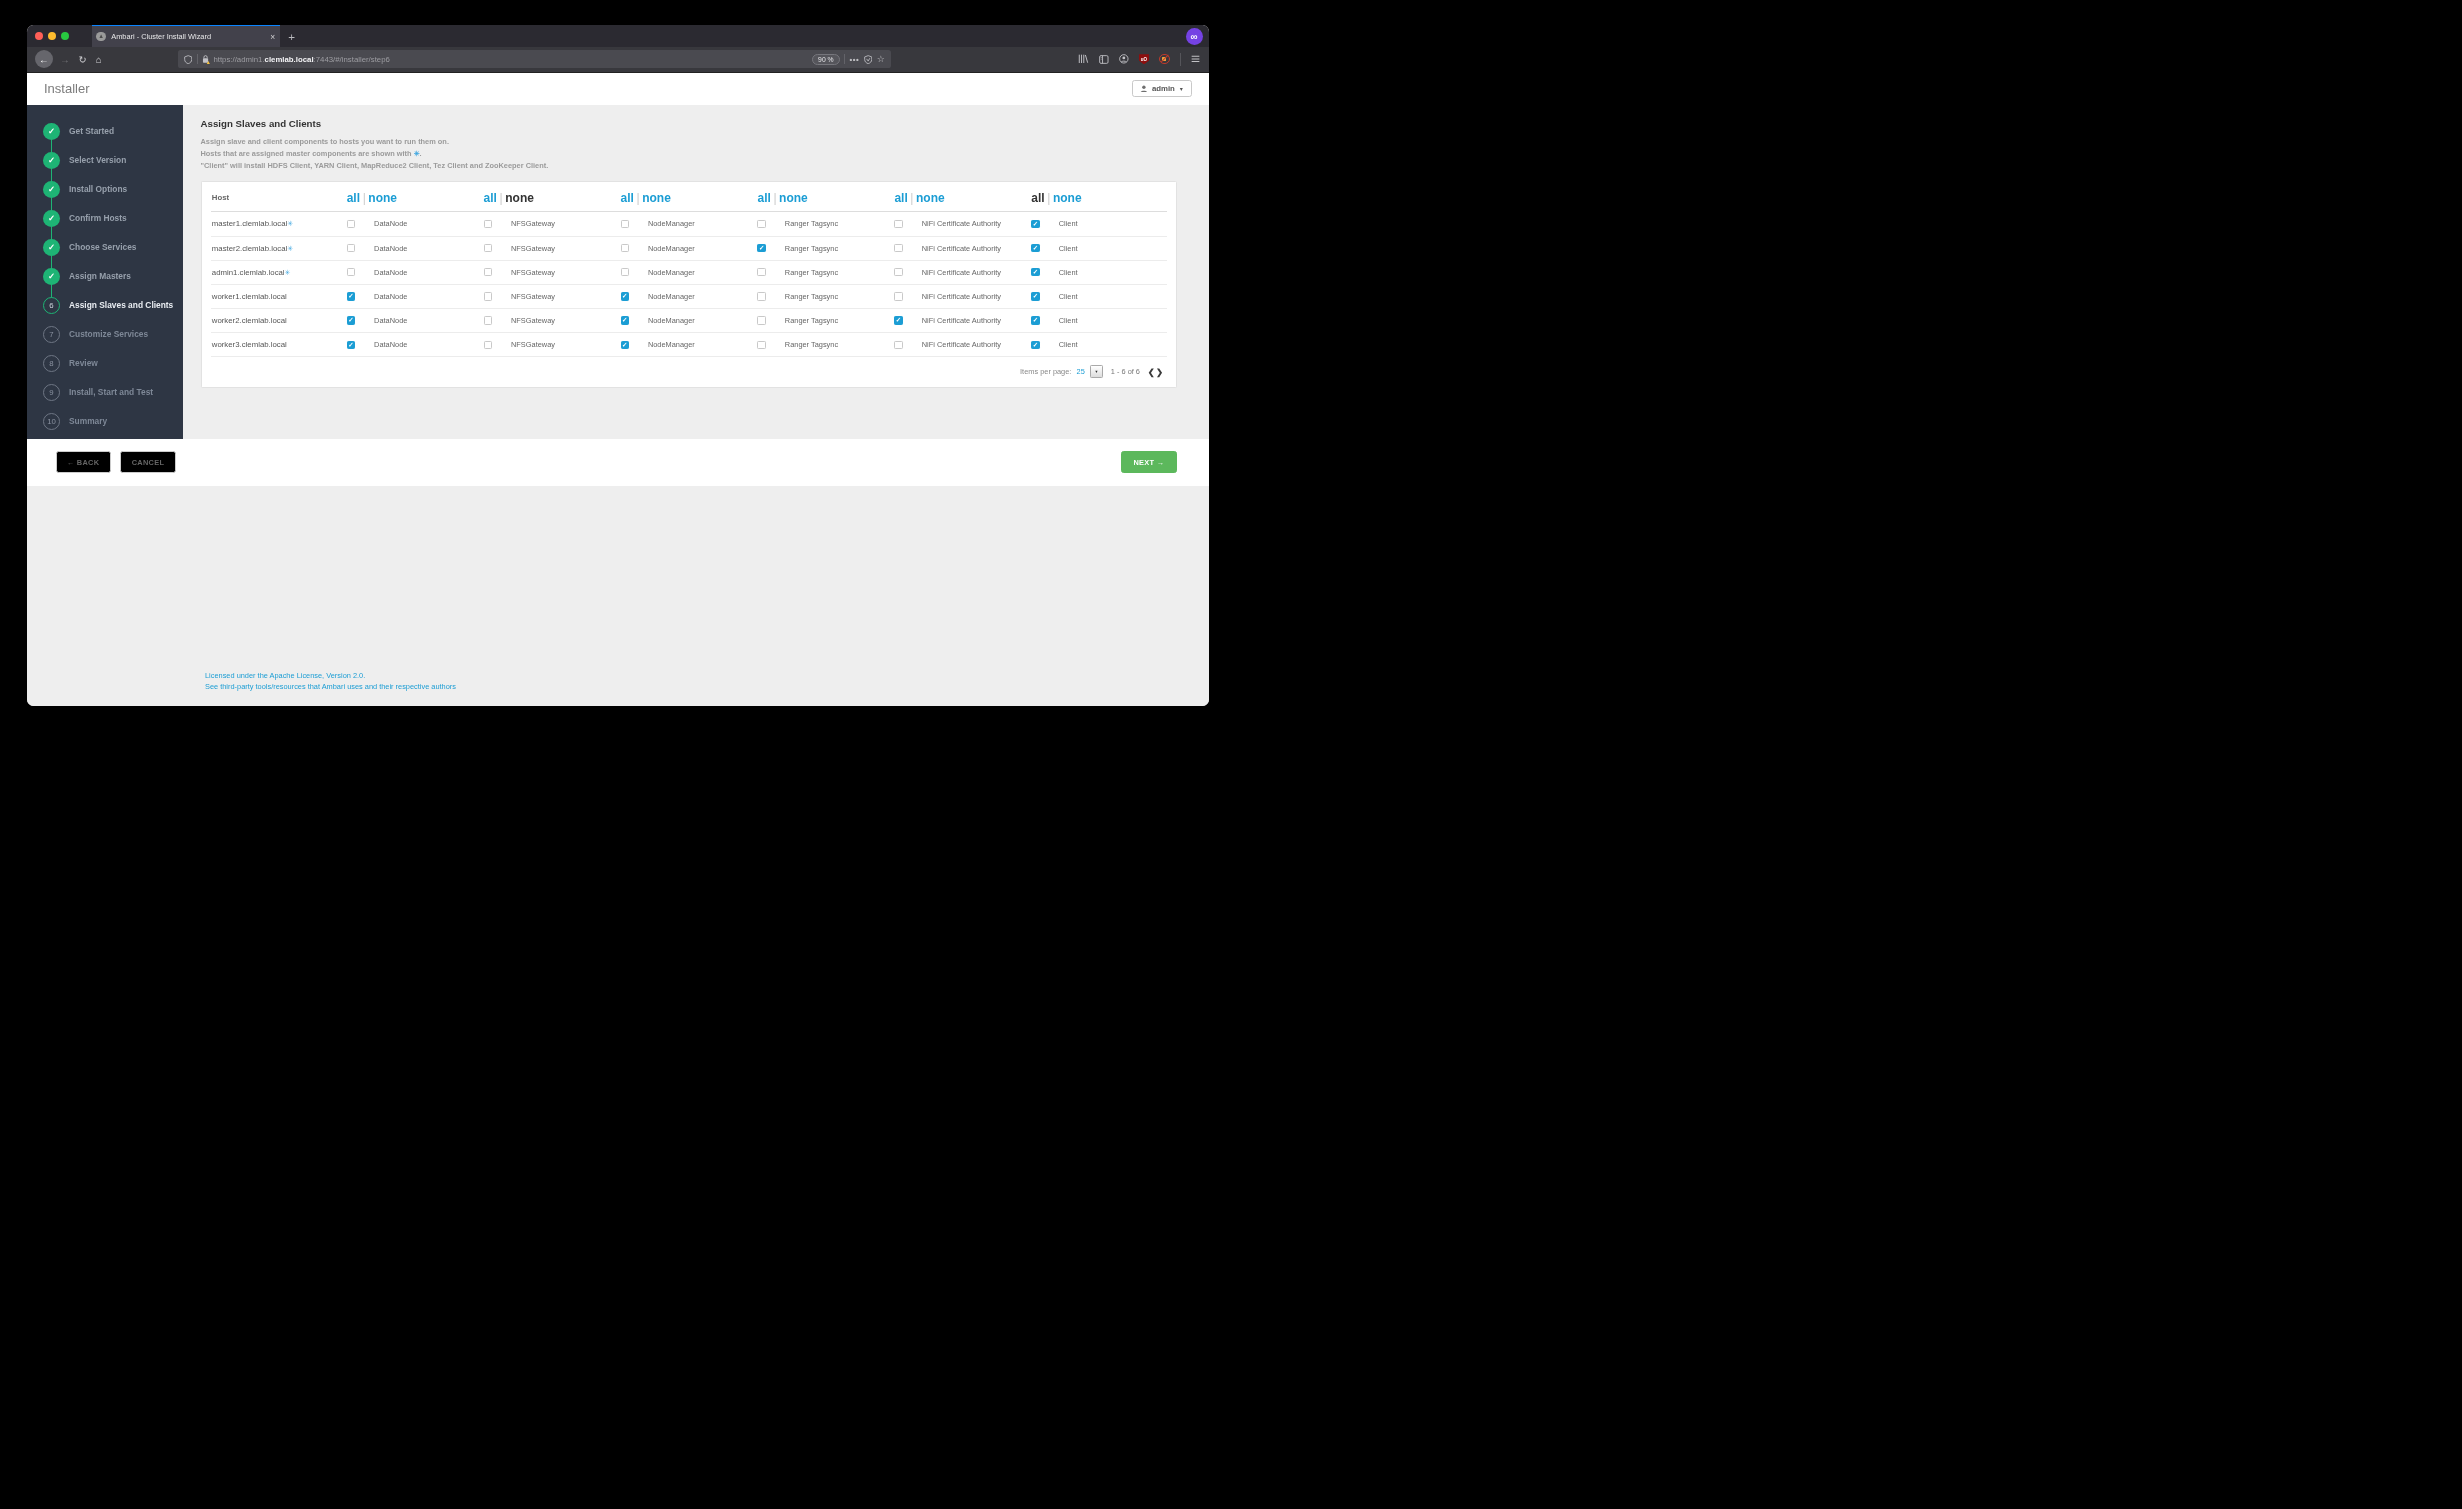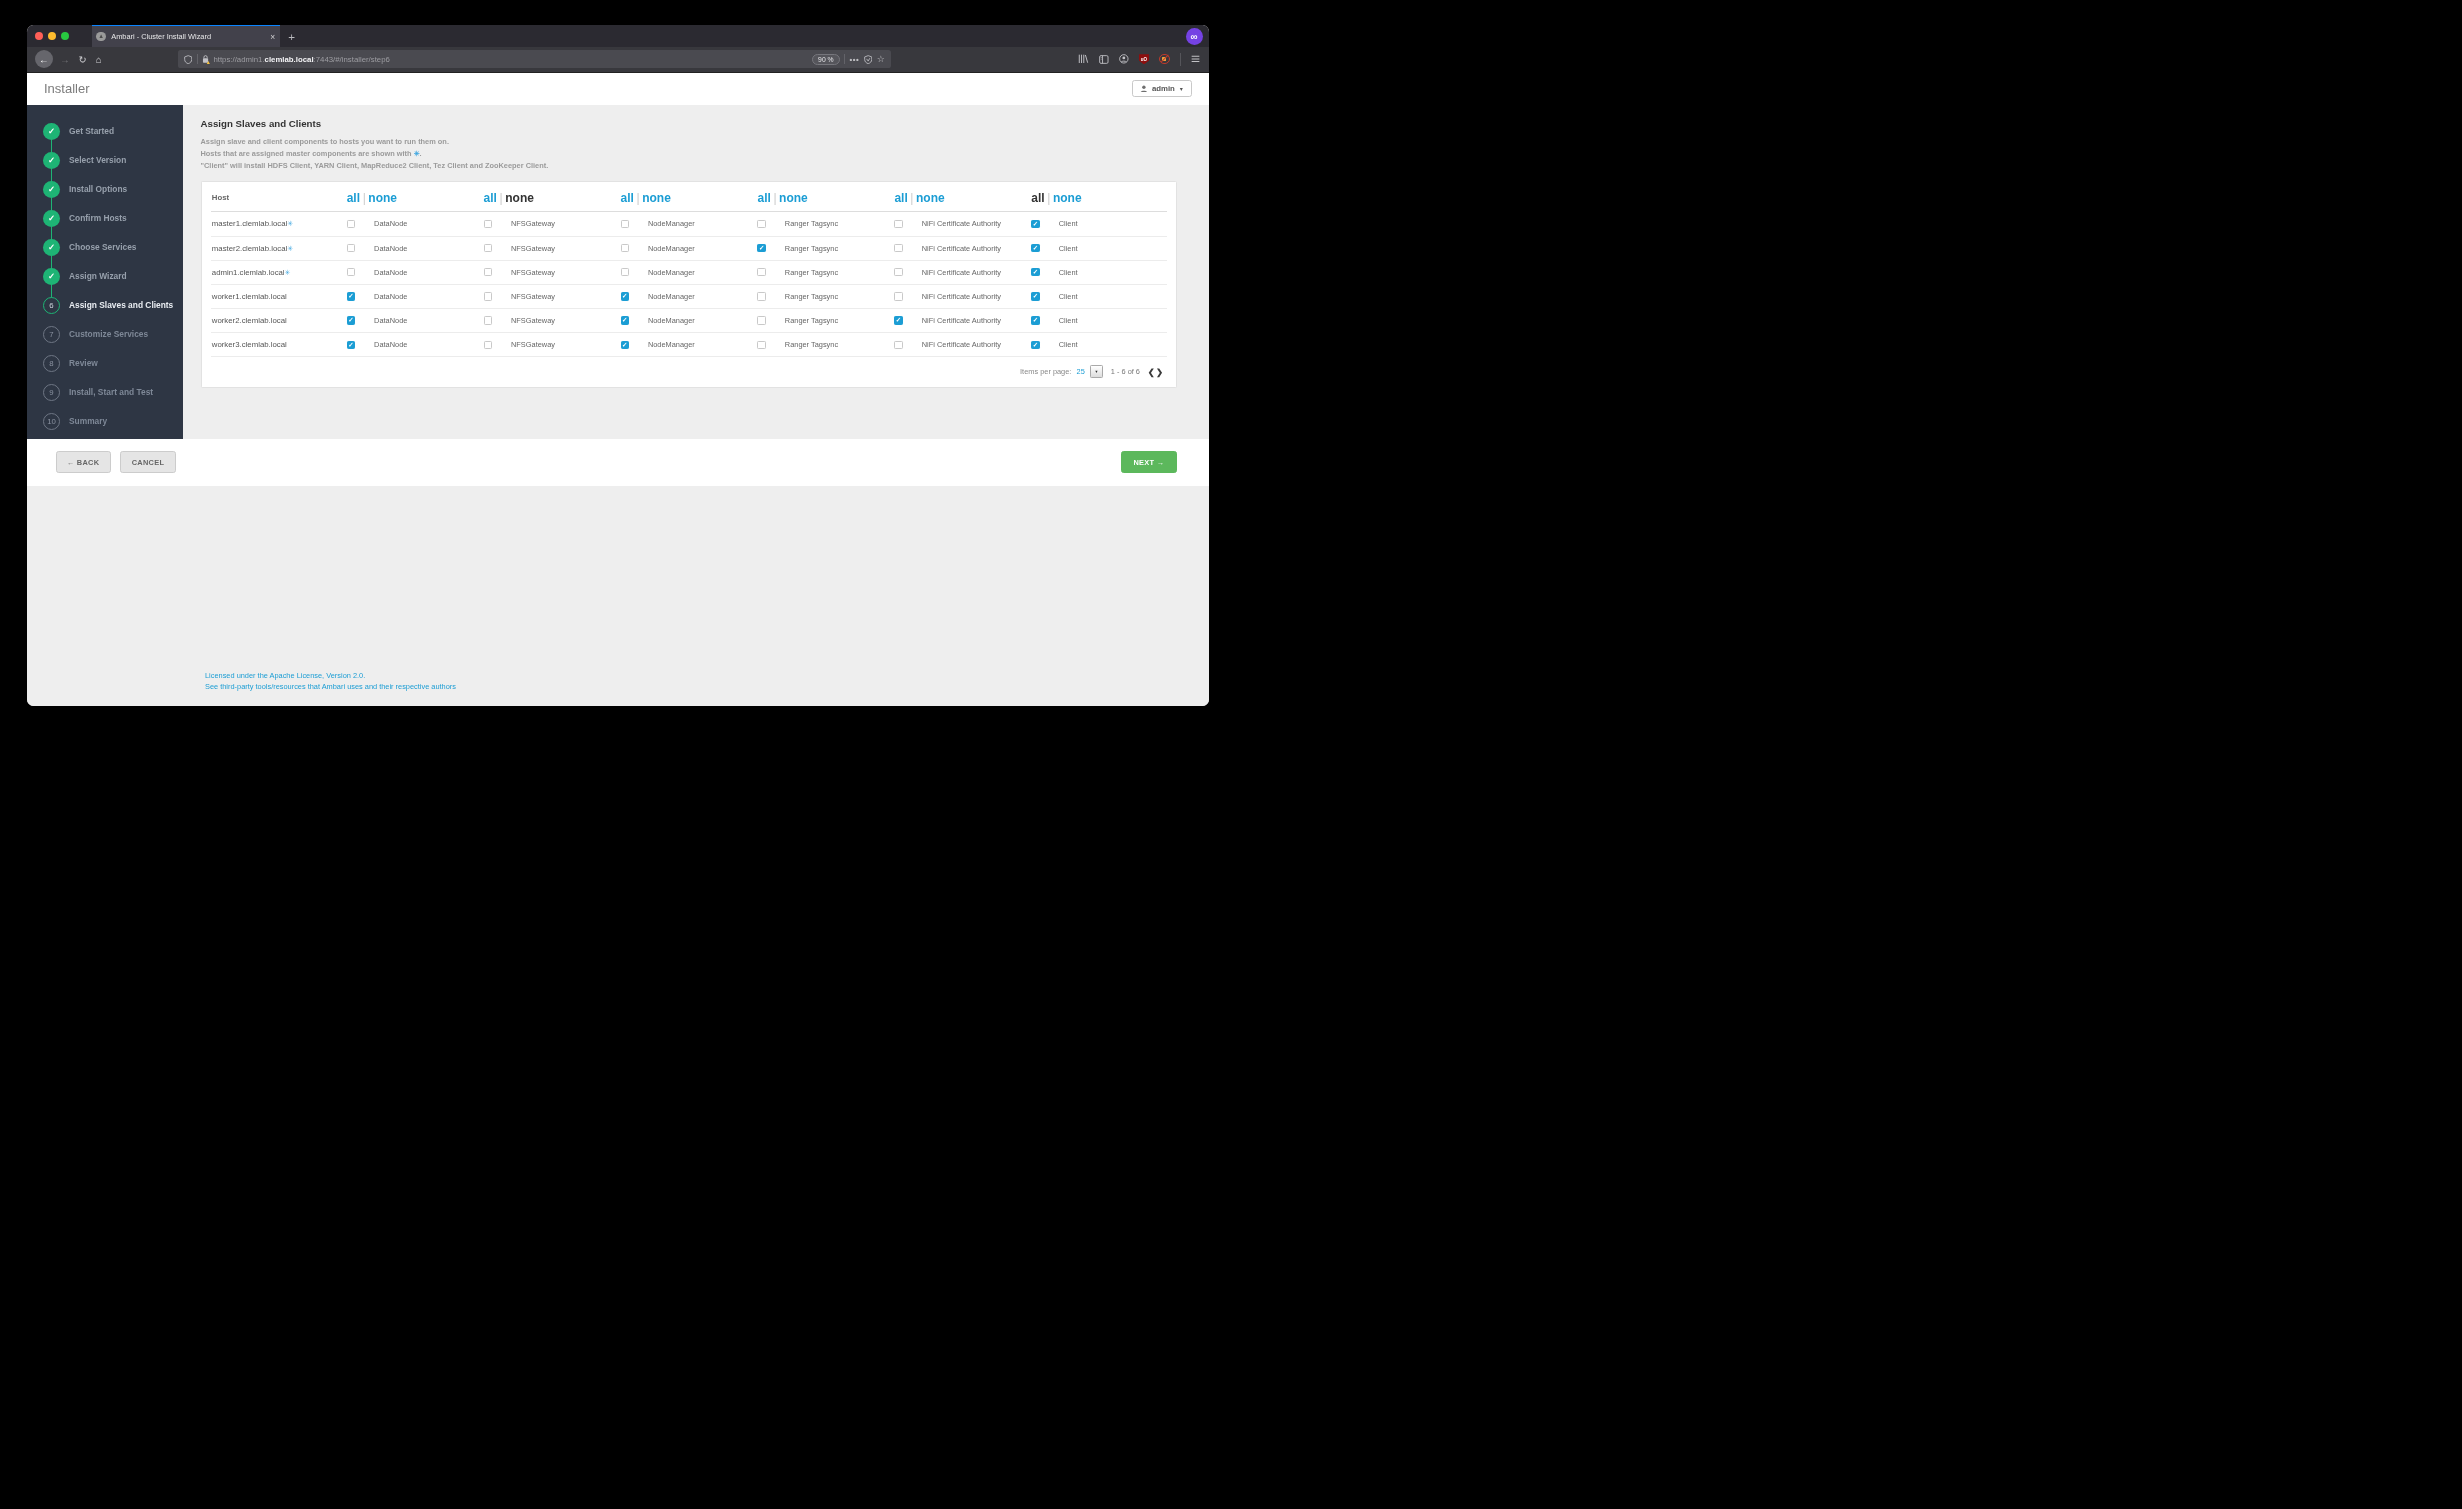--- a/index.html
+++ b/index.html
@@ -82,21 +82,21 @@
   .host-cell{white-space:nowrap;}
 
   .pagination{display:flex;align-items:center;justify-content:flex-end;gap:5.2px;padding:7.8px 2.6px 2.6px 0;font-size:7.4px;color:#888;}
   .pg-count{color:#1b9dd4;}
   .pg-select{width:11px;height:11px;border:0.6px solid #a9a9a9;background:linear-gradient(#fff,#ddd);display:inline-flex;align-items:center;justify-content:center;font-size:3.9px;color:#333;border-radius:1.3px;}
   .pg-range{color:#777;margin-left:2.6px;}
   .pg-nav{color:#3a3a3a;font-size:8.4px;font-weight:bold;letter-spacing:1.3px;margin-left:2.6px;}
 
   
   .actions{height:47px;background:#fff;display:flex;align-items:center;padding:0 32px 0 28.5px;flex:0 0 auto;}
-  .btn{border:0.6px solid #ccc;border-radius:2.6px;background:#e5e5e5;color:#666;font-size:7.4px;font-weight:bold;padding:5.8px 10.3px;letter-spacing:0.3px;font-family:"Liberation Sans",sans-serif;}
+  .btn{border:0.6px solid #ccc;border-radius:2.6px;background:#000000;color:#666;font-size:7.4px;font-weight:bold;padding:5.8px 10.3px;letter-spacing:0.3px;font-family:"Liberation Sans",sans-serif;}
   .btn.cancel{margin-left:9.7px;}
   .btn.next{margin-left:auto;background:#5cb85c;border-color:#5cb85c;color:#fff;padding:5.8px 11.6px;}
   .footer-area{flex:1;background:#eee;position:relative;}
   .footer-links{position:absolute;left:171px;bottom:15.5px;display:flex;flex-direction:column;gap:1.9px;margin-left:7px;}
   .footer-links a{color:#1b9dd4;font-size:7.4px;text-decoration:none;}
 </style>
 </head>
 <body>
 
 <div class="window">
@@ -210,21 +210,21 @@
         <div class="step done line-above">
           <span class="circ">✓</span>
           <span class="lbl">Confirm Hosts</span>
         </div>
         <div class="step done line-above">
           <span class="circ">✓</span>
           <span class="lbl">Choose Services</span>
         </div>
         <div class="step done line-above">
           <span class="circ">✓</span>
-          <span class="lbl">Assign Wizard</span>
+          <span class="lbl">Assign Masters</span>
         </div>
         <div class="step current line-above">
           <span class="circ">6</span>
           <span class="lbl">Assign Slaves and Clients</span>
         </div>
         <div class="step todo">
           <span class="circ">7</span>
           <span class="lbl">Customize Services</span>
         </div>
         <div class="step todo">

